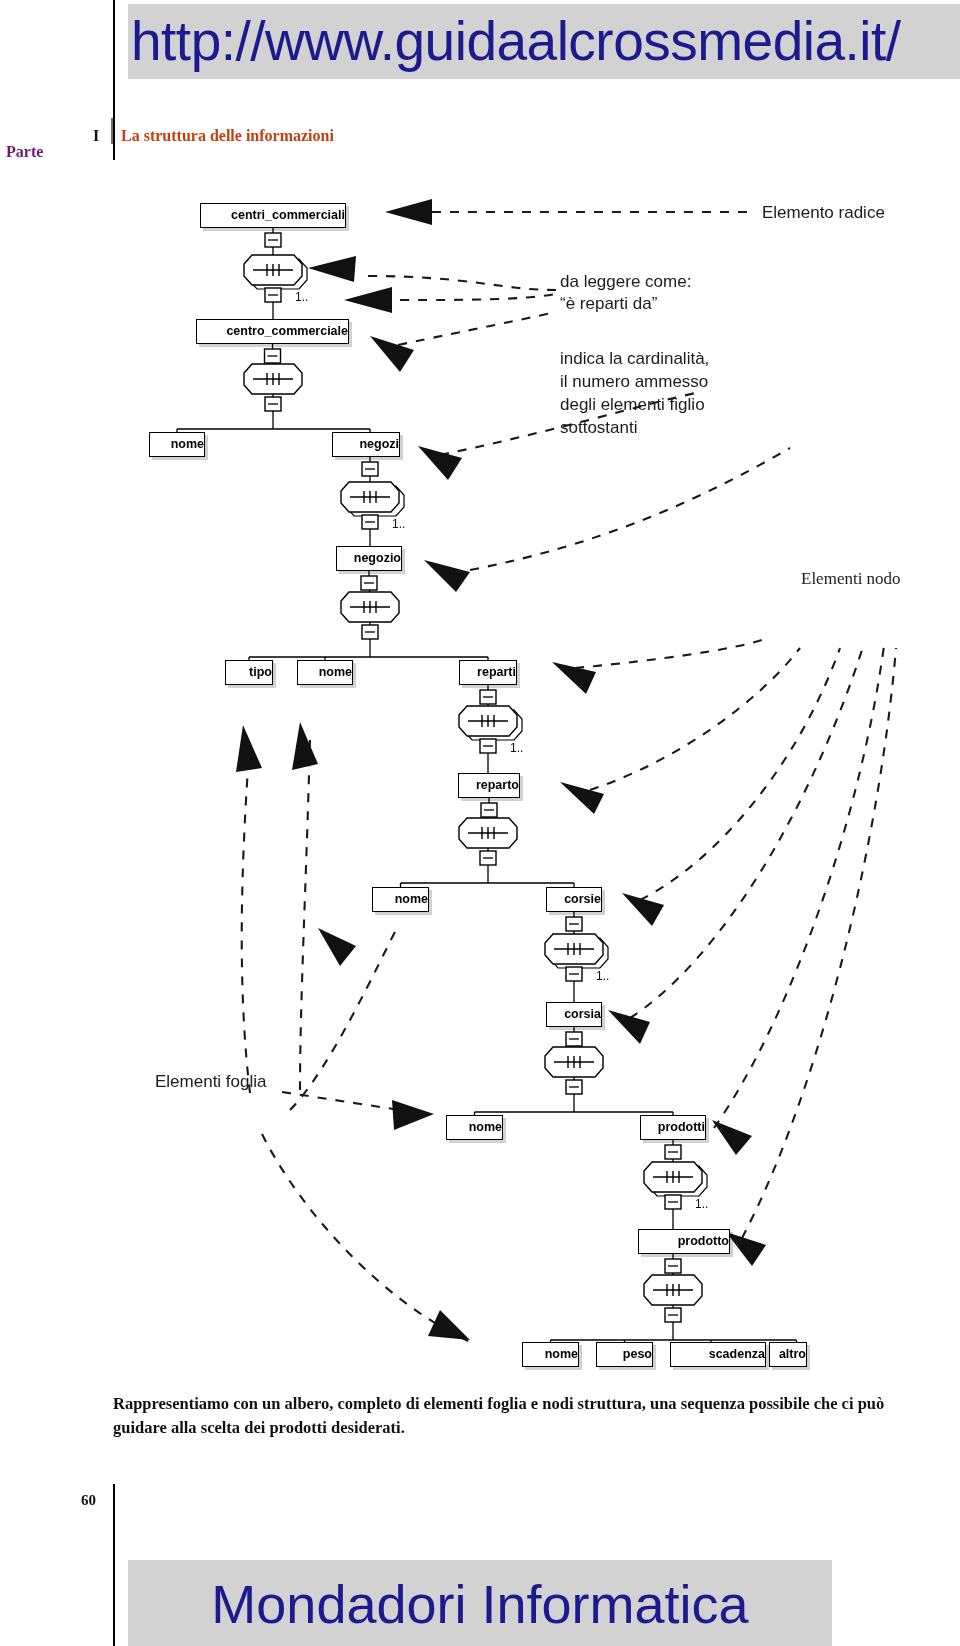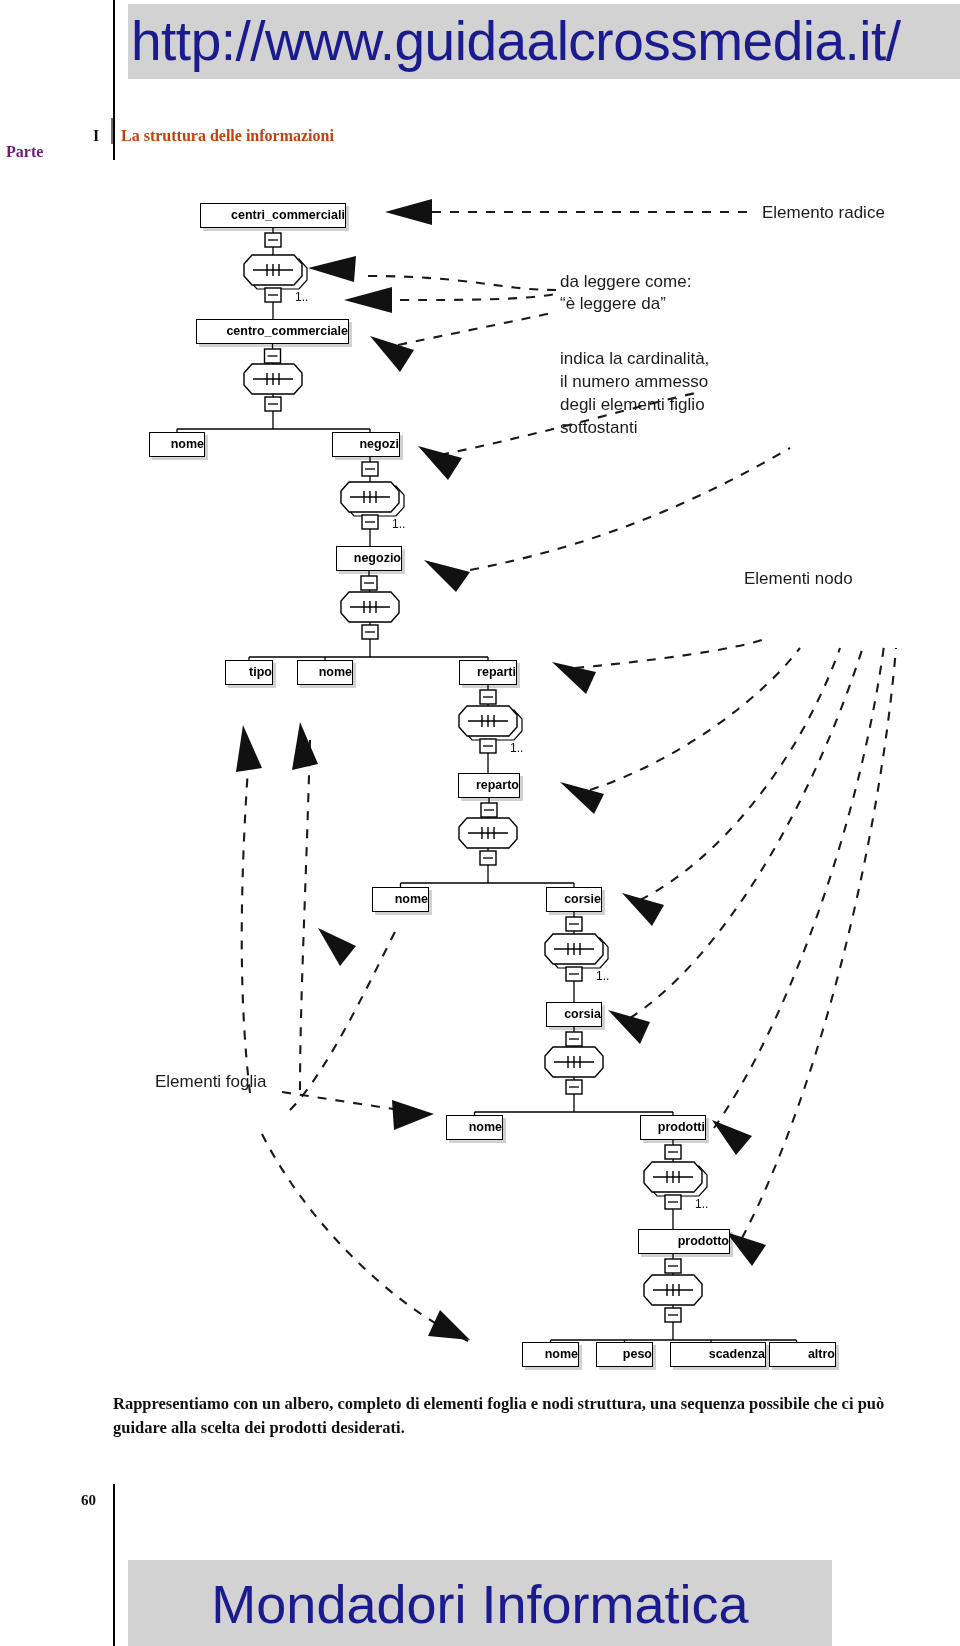--- a/index.html
+++ b/index.html
@@ -274,26 +274,26 @@
       <polygon points="243,725 262,768 236,772"></polygon>
       <polygon points="300,722 318,764 292,770"></polygon>
       <polygon points="318,928 356,946 340,966"></polygon>
       <polygon points="392,1100 434,1114 394,1130"></polygon>
       <polygon points="470,1340 440,1310 428,1336"></polygon>
     </g>
   </svg>
 
   <div class="ann" style="left:762px;top:201px;text-align:right;">Elemento radice</div>
   <div class="ann" style="left:560px;top:270px;">da leggere come:</div>
-  <div class="ann" style="left:560px;top:292px;">“è leggere da”</div>
+  <div class="ann" style="left:560px;top:292px;">“è reparti da”</div>
   <div class="ann" style="left:560px;top:347px;">indica la cardinalità,</div>
   <div class="ann" style="left:560px;top:370px;">il numero ammesso</div>
   <div class="ann" style="left:560px;top:393px;">degli elementi figlio</div>
   <div class="ann" style="left:560px;top:416px;">sottostanti</div>
-  <div class="ann" style="left:744px;top:567px;">Elementi nodo</div>
+  <div class="ann" style="left:801px;top:567px;font-family:Liberation Serif, serif;">Elementi nodo</div>
   <div class="ann" style="left:155px;top:1070px;">Elementi foglia</div>
 
   <div id="node-layer">
       <div class="nbox" style="left: 200px; top: 203px; width: 146px;"><span>centri_commerciali</span></div>
       <div class="nbox" style="left: 196px; top: 319px; width: 153px;"><span>centro_commerciale</span></div>
       <div class="nbox" style="left: 149px; top: 432px; width: 56px;"><span>nome</span></div>
       <div class="nbox" style="left: 332px; top: 432px; width: 68px;"><span>negozi</span></div>
       <div class="nbox" style="left: 336px; top: 546px; width: 66px;"><span>negozio</span></div>
       <div class="nbox" style="left: 225px; top: 660px; width: 48px;"><span>tipo</span></div>
       <div class="nbox" style="left: 297px; top: 660px; width: 56px;"><span>nome</span></div>
@@ -301,21 +301,21 @@
       <div class="nbox" style="left: 458px; top: 773px; width: 62px;"><span>reparto</span></div>
       <div class="nbox" style="left: 372px; top: 887px; width: 57px;"><span>nome</span></div>
       <div class="nbox" style="left: 546px; top: 887px; width: 56px;"><span>corsie</span></div>
       <div class="nbox" style="left: 546px; top: 1002px; width: 56px;"><span>corsia</span></div>
       <div class="nbox" style="left: 446px; top: 1115px; width: 57px;"><span>nome</span></div>
       <div class="nbox" style="left: 640px; top: 1115px; width: 66px;"><span>prodotti</span></div>
       <div class="nbox" style="left: 638px; top: 1229px; width: 92px;"><span>prodotto</span></div>
       <div class="nbox" style="left: 522px; top: 1342px; width: 57px;"><span>nome</span></div>
       <div class="nbox" style="left: 596px; top: 1342px; width: 57px;"><span>peso</span></div>
       <div class="nbox" style="left: 670px; top: 1342px; width: 96px;"><span>scadenza</span></div>
-      <div class="nbox" style="left: 769px; top: 1342px; width: 67px;"><span>altro</span></div>
+      <div class="nbox" style="left: 769px; top: 1342px; width: 38px;"><span>altro</span></div>
       <div class="mult" style="left: 295px; top: 290px;">1..</div>
       <div class="mult" style="left: 392px; top: 517px;">1..</div>
       <div class="mult" style="left: 510px; top: 741px;">1..</div>
       <div class="mult" style="left: 596px; top: 969px;">1..</div>
       <div class="mult" style="left: 695px; top: 1197px;">1..</div>
     </div>
 
   <div class="caption">Rappresentiamo con un albero, completo di elementi foglia e nodi struttura, una sequenza possibile che ci può guidare alla scelta dei prodotti desiderati.</div>
 
   <div class="pagenum">60</div>

